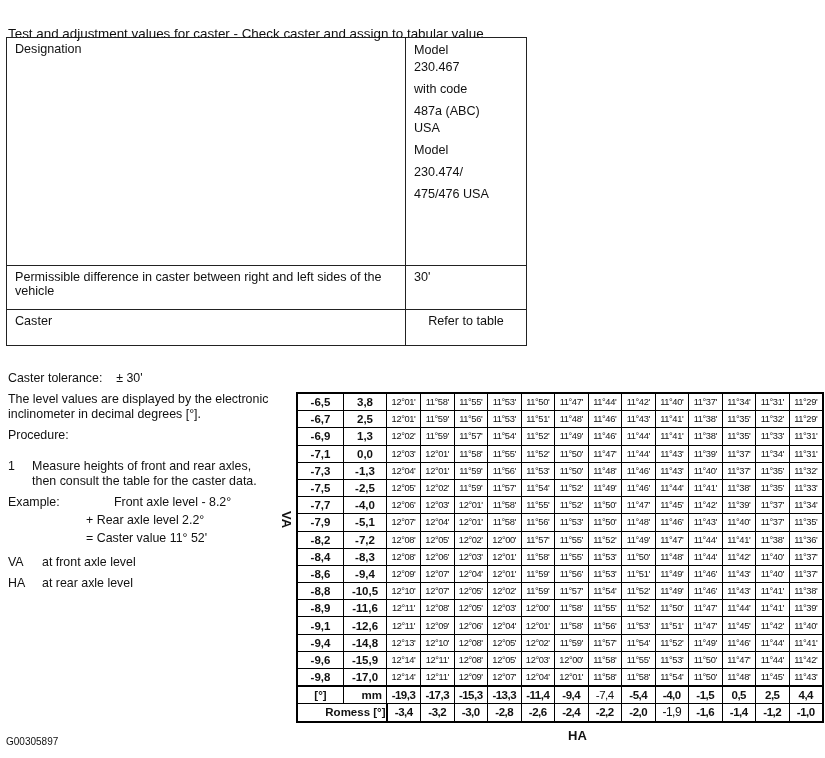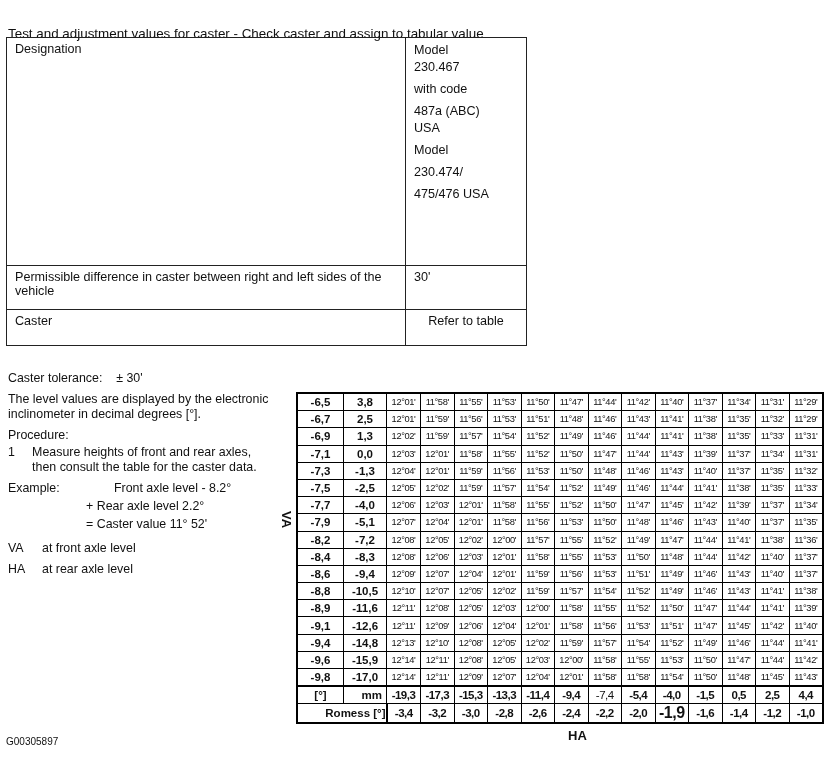--- a/index.html
+++ b/index.html
@@ -56,21 +56,21 @@
   <tr style="height:36px;">
     <td>Caster</td>
     <td class="r" style="text-align:center">Refer to table</td>
   </tr>
 </tbody>
   </table>
 
 <div class="notes">
   <p><span>Caster tolerance:</span>&nbsp;&nbsp;&nbsp;&nbsp;<span>± 30'</span></p>
   <p>The level values are displayed by the electronic inclinometer in decimal degrees [°].</p>
-  <p style="margin-bottom:2px">Procedure:</p>
+  <p style="margin-bottom:16px">Procedure:</p>
   <div class="step">
     <span class="n">1</span>
     <span style="padding-left:12px">Measure heights of front and rear axles, then consult the table for the caster data.</span>
   </div>
   <div class="ex">
     <span class="lbl">Example:</span>
     <div class="ex-lines">
       <div style="padding-left:28px">Front axle level - 8.2°</div>
       <div>+ Rear axle level   2.2°</div>
       <div>= Caster value  11° 52'</div>
@@ -401,20 +401,20 @@
       <tr class="foot2">
         <td colspan="2" style="text-align:right;padding-left:2px;border-right:2px solid #000">Romess [°]</td>
         <td class="v" style="font-size:11.5px;font-weight:bold;letter-spacing:-0.5px">-3,4</td>
         <td class="v" style="font-size:11.5px;font-weight:bold;letter-spacing:-0.5px">-3,2</td>
         <td class="v" style="font-size:11.5px;font-weight:bold;letter-spacing:-0.5px">-3,0</td>
         <td class="v" style="font-size:11.5px;font-weight:bold;letter-spacing:-0.5px">-2,8</td>
         <td class="v" style="font-size:11.5px;font-weight:bold;letter-spacing:-0.5px">-2,6</td>
         <td class="v" style="font-size:11.5px;font-weight:bold;letter-spacing:-0.5px">-2,4</td>
         <td class="v" style="font-size:11.5px;font-weight:bold;letter-spacing:-0.5px">-2,2</td>
         <td class="v" style="font-size:11.5px;font-weight:bold;letter-spacing:-0.5px">-2,0</td>
-        <td class="v" style="font-size:16px;font-weight:bold;letter-spacing:-0.5px">-1,9</td>
+        <td class="v" style="font-size:12px;font-weight:normal;letter-spacing:-0.5px">-1,9</td>
         <td class="v" style="font-size:11.5px;font-weight:bold;letter-spacing:-0.5px">-1,6</td>
         <td class="v" style="font-size:11.5px;font-weight:bold;letter-spacing:-0.5px">-1,4</td>
         <td class="v" style="font-size:11.5px;font-weight:bold;letter-spacing:-0.5px">-1,2</td>
         <td class="v" style="font-size:11.5px;font-weight:bold;letter-spacing:-0.5px">-1,0</td>
       </tr>
     </tbody>
 </table>
 
 </body></html>

